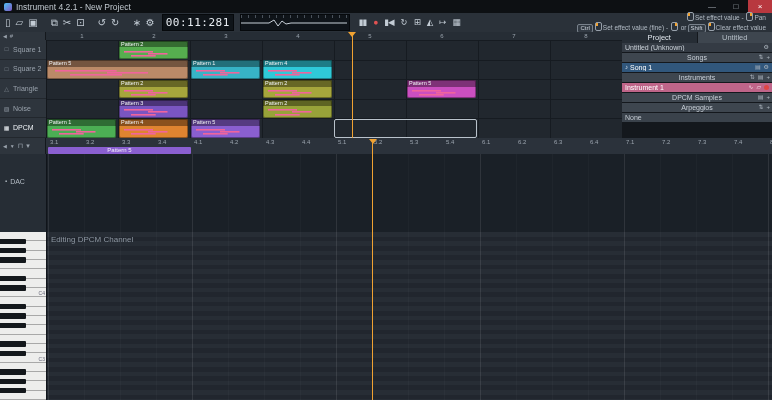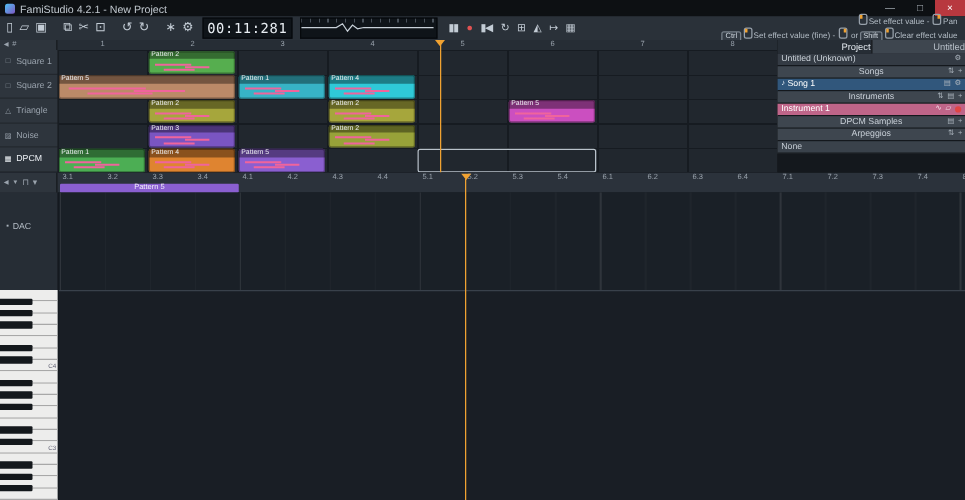--- a/index.html
+++ b/index.html
@@ -48,21 +48,21 @@
   .pat-notes{position:absolute;left:2px;right:2px;top:9px;bottom:2px;
     background-image:linear-gradient(#f0649c,#f0649c),linear-gradient(#f0649c,#f0649c),linear-gradient(#f0649c,#f0649c);
     background-size:45% 1.6px,30% 1.6px,38% 1.6px;background-position:8% 15%,60% 50%,25% 85%;background-repeat:no-repeat}
   .seq-playhead{position:absolute;left:352px;top:0;bottom:0;width:1px;background:#f0a232;z-index:3}
   .seq-ph-tri{position:absolute;left:348px;top:0;width:0;height:0;border-left:4px solid transparent;border-right:4px solid transparent;border-top:5px solid #f0a232;z-index:3}
   .seq-sel{position:absolute;left:288px;top:78.6px;width:143px;height:19px;border:1px solid #b9c2cb;border-radius:2px;box-sizing:border-box}
 
   
   #explorer{position:absolute;right:0;top:32px;width:150px;height:106px;background:#14181d;z-index:4}
   .tabs{display:flex;height:11px}
-  .tab{flex:1;text-align:right;font-size:7.5px;line-height:11px}
+  .tab{flex:1;text-align:center;font-size:7.5px;line-height:11px}
   .tab.active{background:#262d35;color:#e2e8ee}
   .tab.inactive{background:#3e464f;color:#b7bfc8;border-left:1px solid #14181d}
   .xrow{height:10px;display:flex;align-items:center;font-size:7px;padding:0 3px;gap:2px;border-bottom:1px solid #14181d;box-sizing:border-box;position:relative}
   .xic{font-size:6px;color:#a9b2bb;line-height:9px}
   .xrow.hdr{background:#3e464f;color:#c9d0d8;justify-content:center}
   .xrow.hdr .ric{position:absolute;right:2px;top:0;display:flex;gap:3px;line-height:9px}
   .lbl{white-space:nowrap;overflow:hidden}
   .r-proj{background:#343b44;color:#ccd3da}
   .r-song,.r-inst{color:#fff}
   .r-none{background:#3a424b;color:#c6cdd5}
@@ -94,21 +94,21 @@
   .pr-playhead{position:absolute;left:372px;top:5px;bottom:0;width:1px;background:#f0a232;z-index:4}
   .pr-ph-tri{position:absolute;left:369px;top:1px;width:0;height:0;border-left:4px solid transparent;border-right:4px solid transparent;border-top:5px solid #f0a232;z-index:4}
 </style>
 </head>
 <body>
 
 <div id="app">
 
   <div class="titlebar">
     <span class="app-ico"></span>
-    <span class="wtitle">FamiStudio 4.2.1 - New Project</span>
+    <span class="wtitle">Instrument 4.2.1 - New Project</span>
     <span class="winbtns">
       <span class="winbtn">—</span>
       <span class="winbtn">□</span>
       <span class="winbtn close">×</span>
     </span>
   </div>
 
   <div class="toolbar">
     <span class="tbtn">▯</span>
     <span class="tbtn">▱</span>
@@ -367,17 +367,20 @@
           <div class="bkey" style="top: 81.36px;"></div>
           <div class="bkey" style="top: 90.7px;"></div>
           <div class="bkey" style="top: 109.38px;"></div>
           <div class="bkey" style="top: 118.72px;"></div>
           <div class="bkey" style="top: 137.4px;"></div>
           <div class="bkey" style="top: 146.74px;"></div>
           <div class="bkey" style="top: 156.08px;"></div>
         </div>
     </div>
     <div class="pr-effect"></div>
+    <div class="pr-grid">
+      <span class="editlbl">Editing DPCM Channel</span>
+    </div>
     <div class="pr-ph-tri"></div>
     <div class="pr-playhead"></div>
   </div>
 
 </div>
 
 </body></html>

